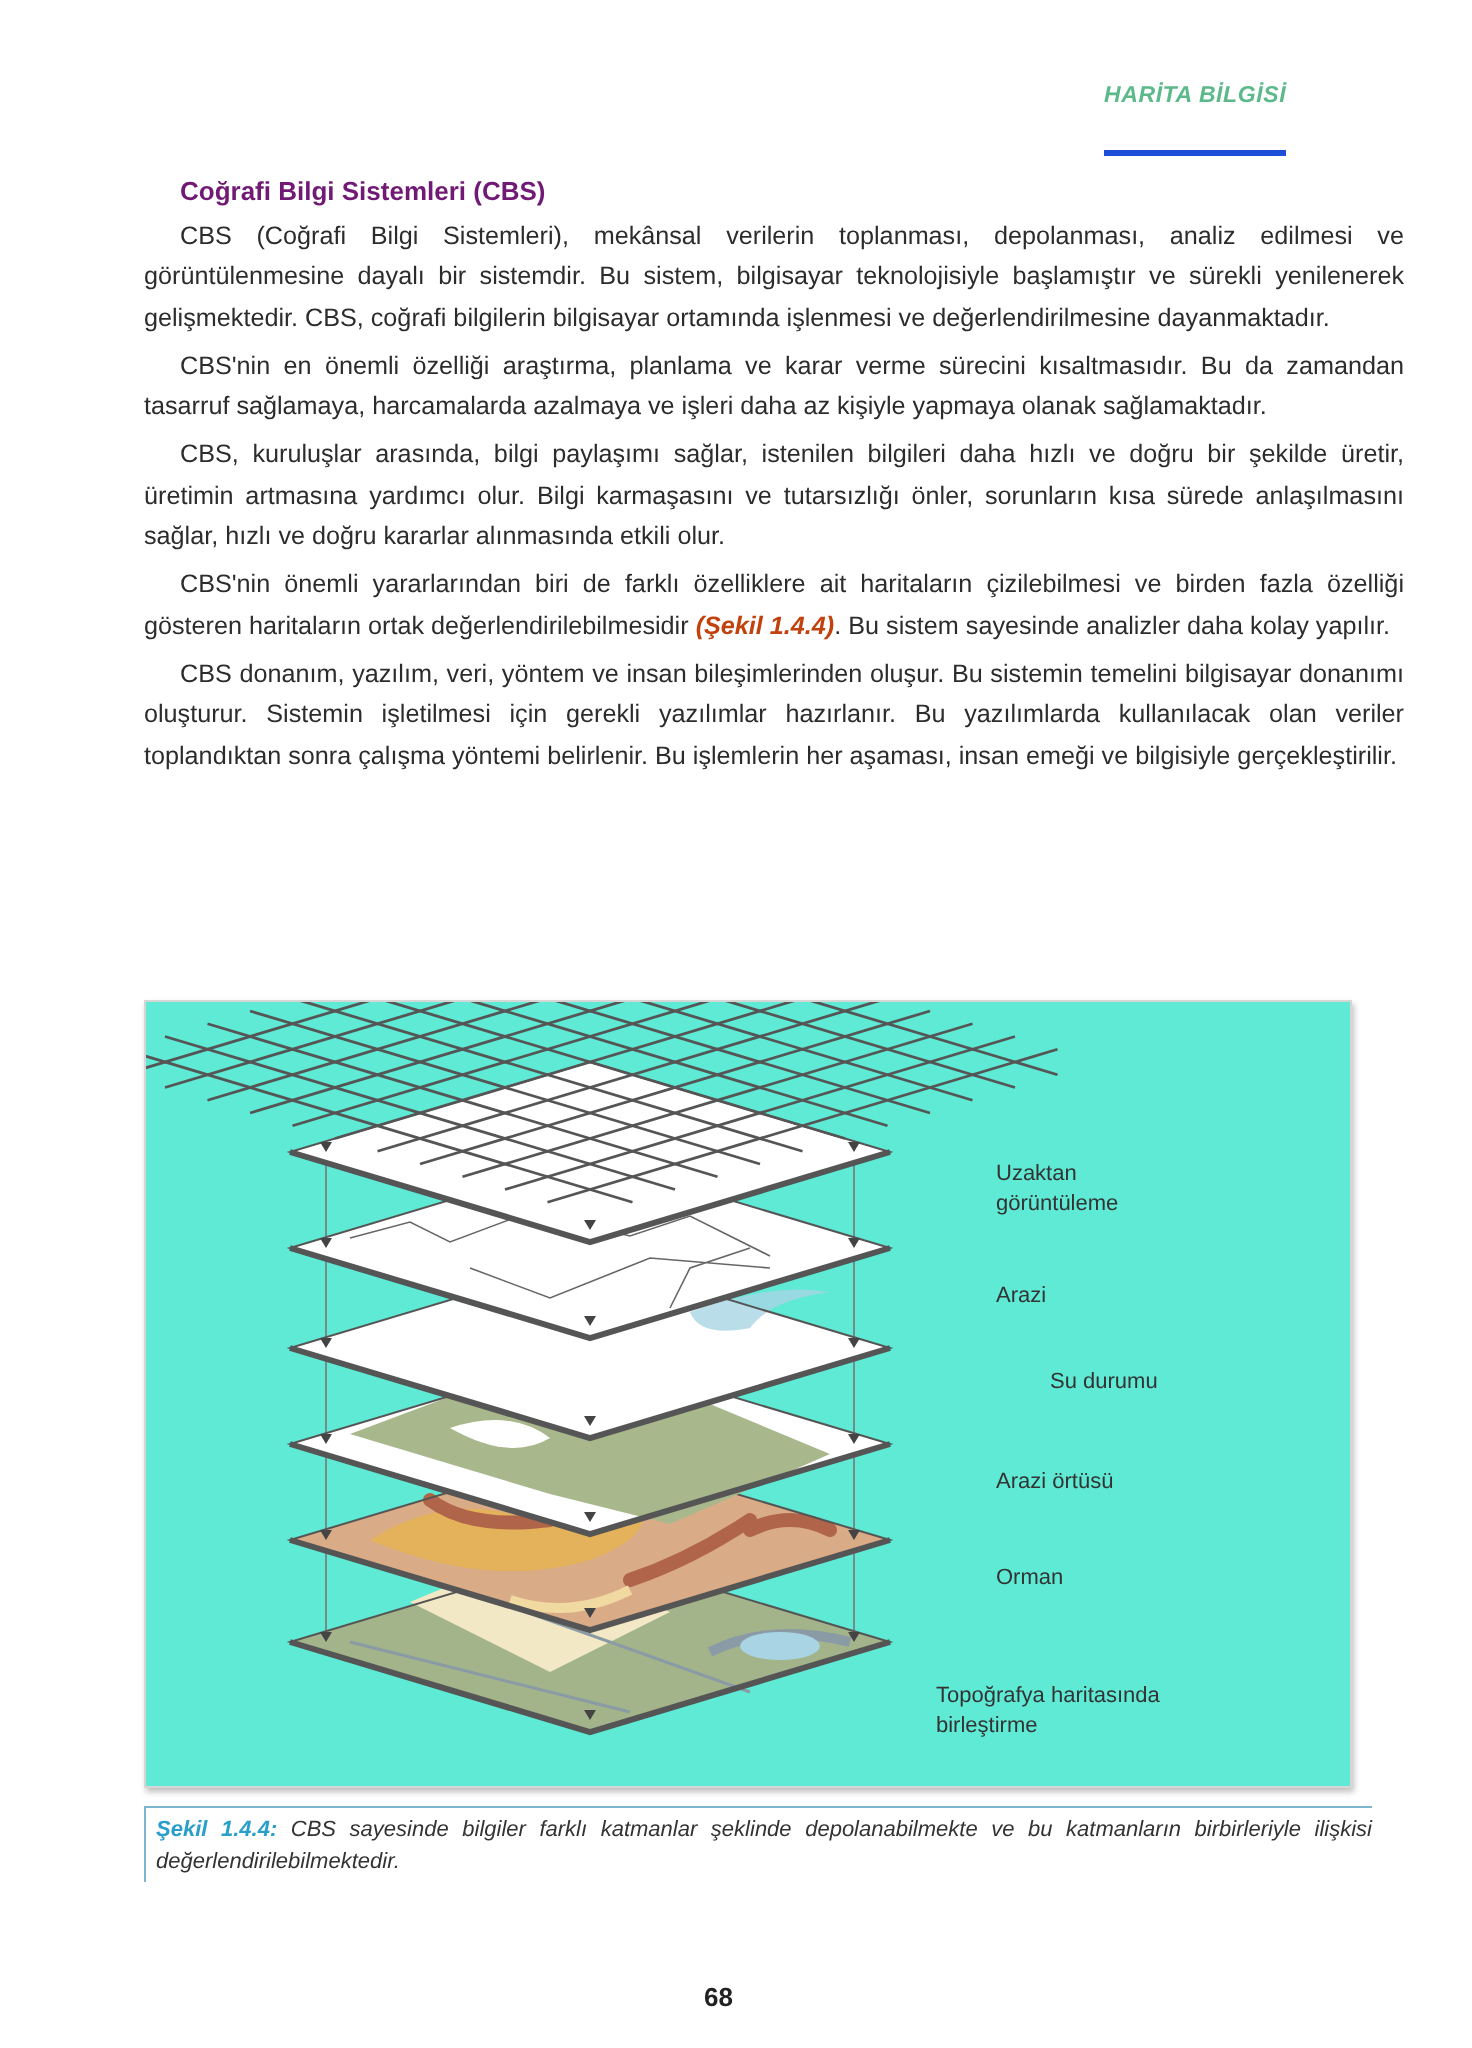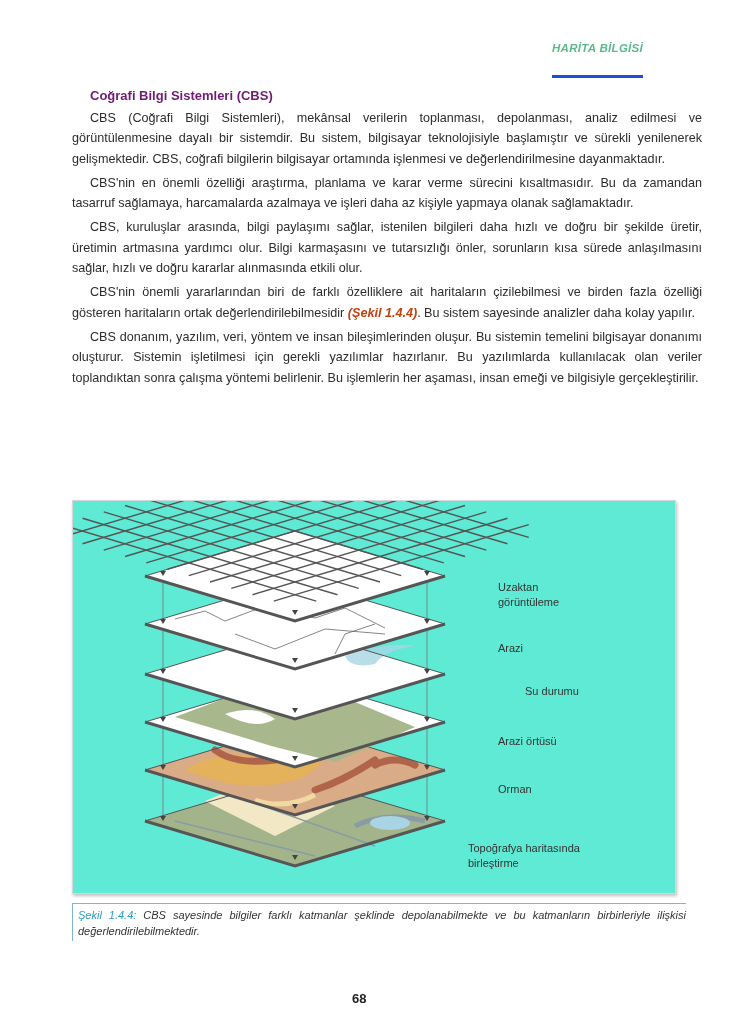--- a/index.html
+++ b/index.html
@@ -13,21 +13,21 @@
                line-height: 20.3px; text-align: justify; color: #2c2c2c; }
   .body-text p { margin: 0 0 4px 0; text-indent: 18px; }
   .fig-ref { color: #c2410c; font-weight: bold; font-style: italic; }
   .figure { position: absolute; top: 500px; left: 72px; width: 602px; height: 392px;
             background: #5eead4; border: 1px solid #d6d6d6; box-shadow: 1px 2px 3px rgba(0,0,0,0.25); }
   .figure svg { position: absolute; left: 0; top: 0; }
   .layer-label { position: absolute; font-size: 11px; line-height: 15px; color: #333; }
   .caption { position: absolute; top: 903px; left: 72px; width: 608px; font-size: 11px;
              line-height: 16px; font-style: italic; color: #333; border-left: 1.5px solid #7fb6cf;
              border-top: 1.5px solid #7fb6cf; padding: 3px 0 2px 5px; text-align: justify; }
-  .caption .cap-id { color: #2a9fc9; font-weight: normal; }
+  .caption .cap-id { color: #2a9fc9; font-weight: bold; }
   .page-number { position: absolute; top: 955px; left: 352px; font-size: 13px; font-weight: bold; color: #222; margin-top: 36px; }
 </style>
 </head>
 <body>
 
 <div class="header-tag">HARİTA BİLGİSİ</div>
 
 <div class="section-title">Coğrafi Bilgi Sistemleri (CBS)</div>
 
 <div class="body-text">

